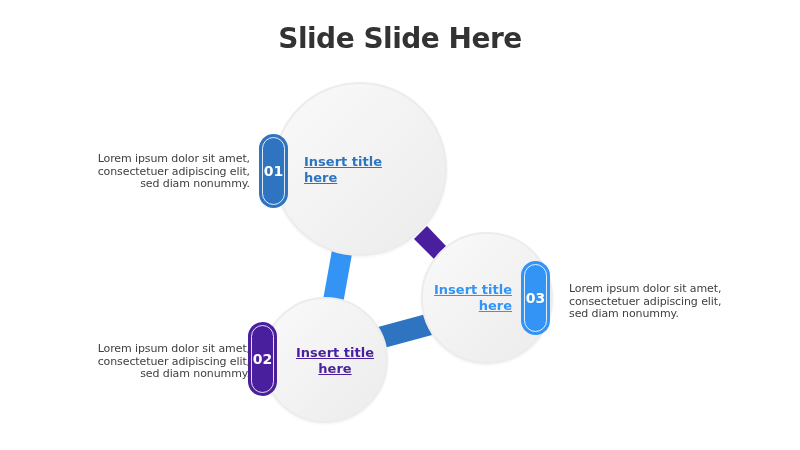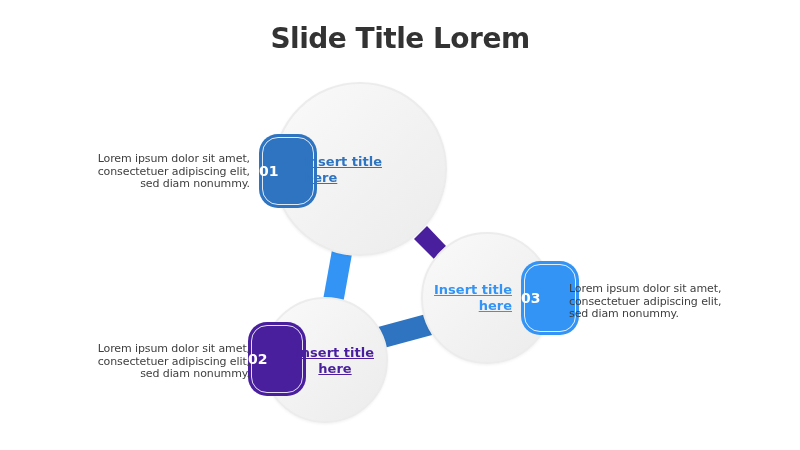--- a/index.html
+++ b/index.html
@@ -13,23 +13,23 @@
   }
   .connectors { position: absolute; left: 0; top: 0; width: 800px; height: 450px; }
   .circle {
     position: absolute; border-radius: 50%;
     background: linear-gradient(135deg, #fafafa 0%, #f1f1f2 60%, #ececed 100%);
     border: 2px solid #ececec;
     box-shadow: 0 1px 3px rgba(0,0,0,0.06);
     box-sizing: border-box;
   }
   .badge {
-    position: absolute; width: 58px; height: 74px; border-radius: 19px;
+    position: absolute; width: 29px; height: 74px; border-radius: 19px;
     box-sizing: border-box;
-    display: flex; align-items: center; justify-content: flex-start;
+    display: flex; align-items: center; justify-content: center;
   }
   .badge-inner {
     position: absolute; left: 3px; top: 3px; right: 3px; bottom: 3px;
     border: 1px solid rgba(255,255,255,0.85); border-radius: 16px;
   }
   .badge-num {
     position: relative; color: #ffffff; font-weight: bold; font-size: 14px;
   }
   .step-title {
     position: absolute; font-weight: bold; font-size: 13px; line-height: 16px; text-decoration: underline;
@@ -37,21 +37,21 @@
   .desc {
     position: absolute; font-size: 11px; line-height: 12.5px; color: #404040;
     width: 170px; letter-spacing: -0.1px;
   }
   .desc.right { text-align: right; }
   .desc.left { text-align: left; }
 </style>
 </head>
 <body>
 
-<div class="slide-title">Slide Title Lorem</div>
+<div class="slide-title">Slide Slide Here</div>
 
 <svg class="connectors" viewBox="0 0 800 450">
 
   <polygon points="332,250 352,254 343,304 323,300" fill="#3394f5"></polygon>
 
   <polygon points="427,226 446,246 434,259 414,239" fill="#4a1f9e"></polygon>
 
   <polygon points="378,327 426,314 432,335 384,348" fill="#2e74c0"></polygon>
 </svg>
 

